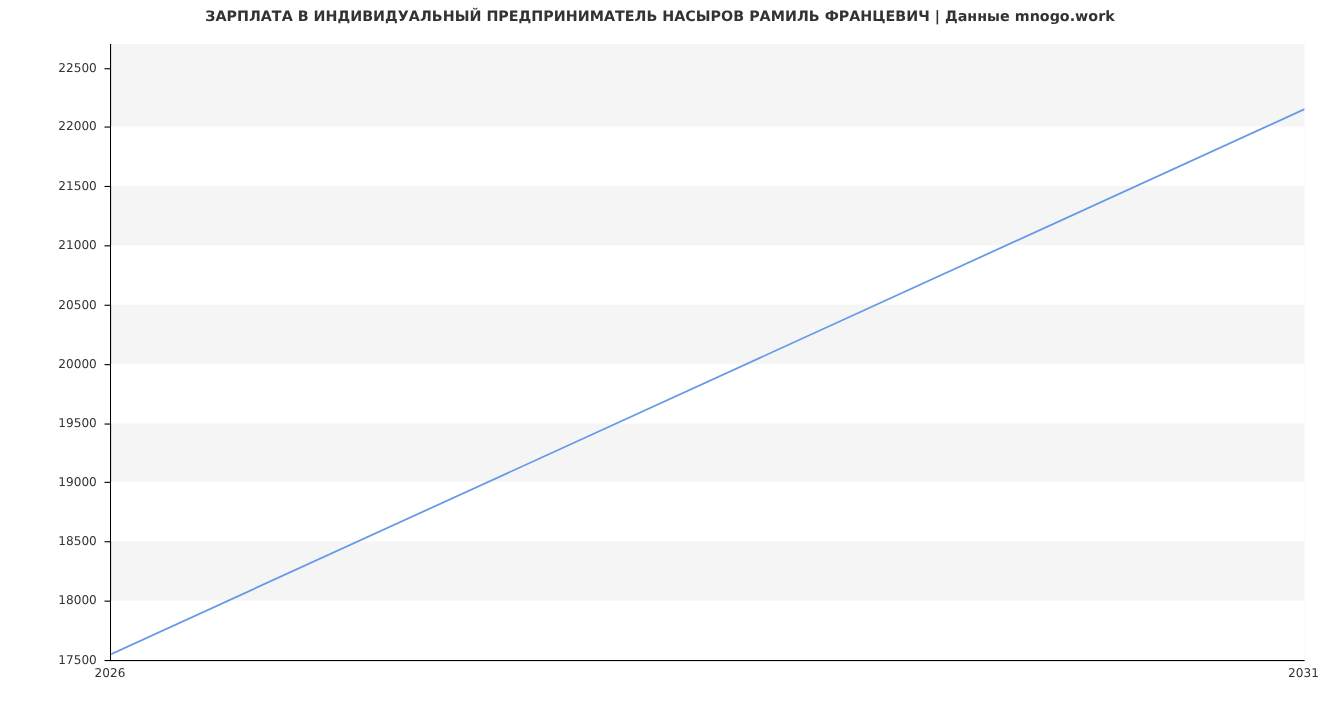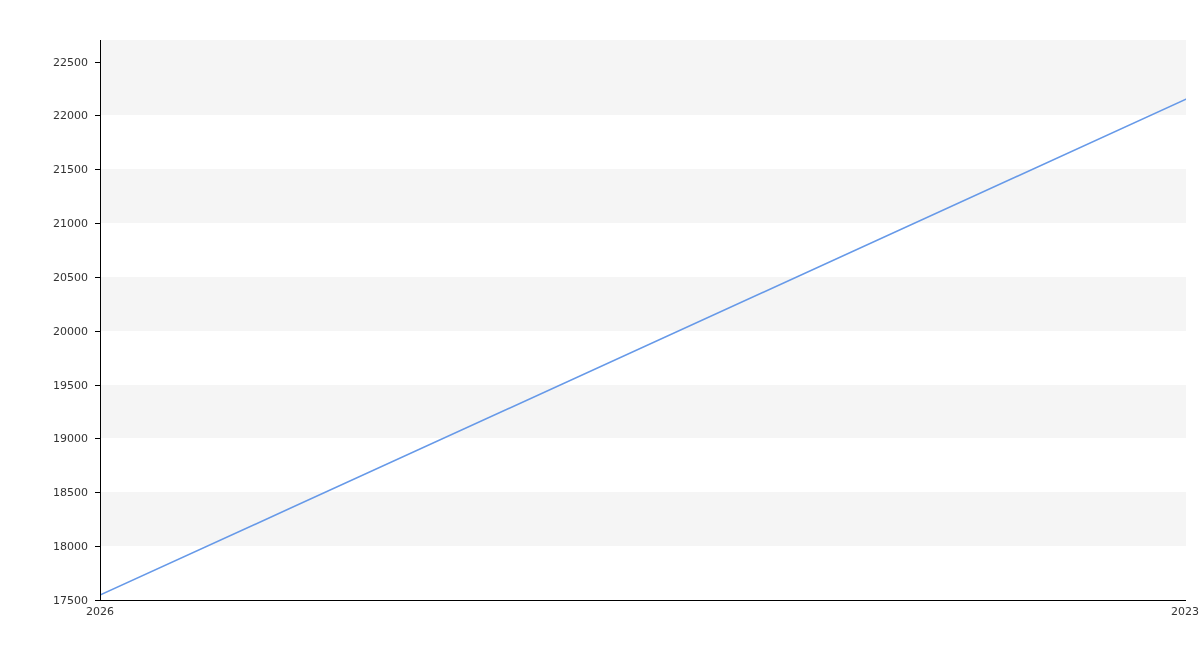--- a/index.html
+++ b/index.html
@@ -73,20 +73,21 @@
     top: 0;
     width: 1085px;
     height: 560px;
   }
 </style>
 </head>
 <body>
 
 <div class="chart-wrap">
 
+  <div class="title">ЗАРПЛАТА В ИНДИВИДУАЛЬНЫЙ ПРЕДПРИНИМАТЕЛЬ НАСЫРОВ РАМИЛЬ ФРАНЦЕВИЧ | Данные mnogo.work</div>
 
   <div class="y-tick-label" style="top:600.00px">17500</div>
   <div class="y-tick-label" style="top:546.15px">18000</div>
   <div class="y-tick-label" style="top:492.31px">18500</div>
   <div class="y-tick-label" style="top:438.46px">19000</div>
   <div class="y-tick-label" style="top:384.62px">19500</div>
   <div class="y-tick-label" style="top:330.77px">20000</div>
   <div class="y-tick-label" style="top:276.92px">20500</div>
   <div class="y-tick-label" style="top:223.08px">21000</div>
   <div class="y-tick-label" style="top:169.23px">21500</div>
@@ -112,15 +113,15 @@
     <div class="grid-band" style="top:290.77px;height:53.85px"></div>
     <div class="grid-band" style="top:183.08px;height:53.85px"></div>
     <div class="grid-band" style="top:75.38px;height:53.85px"></div>
 
     <svg class="line" viewBox="0 0 1085 560" preserveAspectRatio="none">
       <polyline id="series-line" fill="none" stroke-width="1.6" stroke-linecap="round" stroke="#6699e8" points="0.00,554.62 1085.00,59.23"></polyline>
     </svg>
   </div>
 
   <div class="x-tick-label" style="left:100px">2026</div>
-  <div class="x-tick-label" style="left:1185px">2023</div>
+  <div class="x-tick-label" style="left:1185px">2031</div>
 
 </div>
 
 </body></html>

